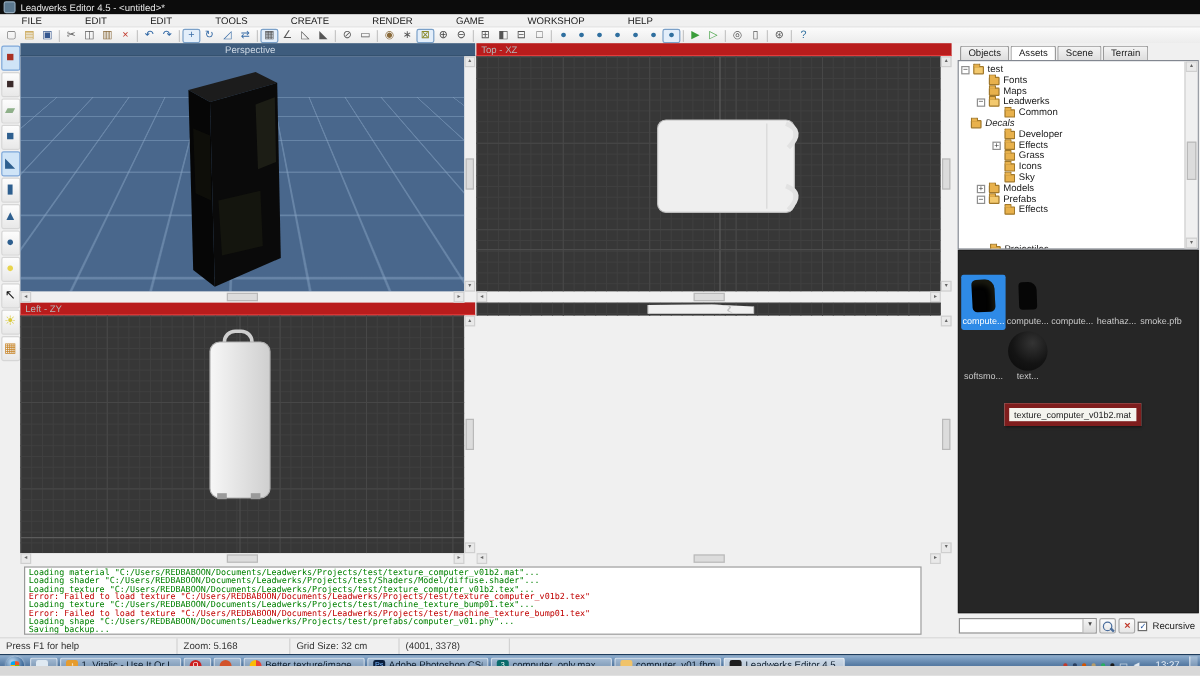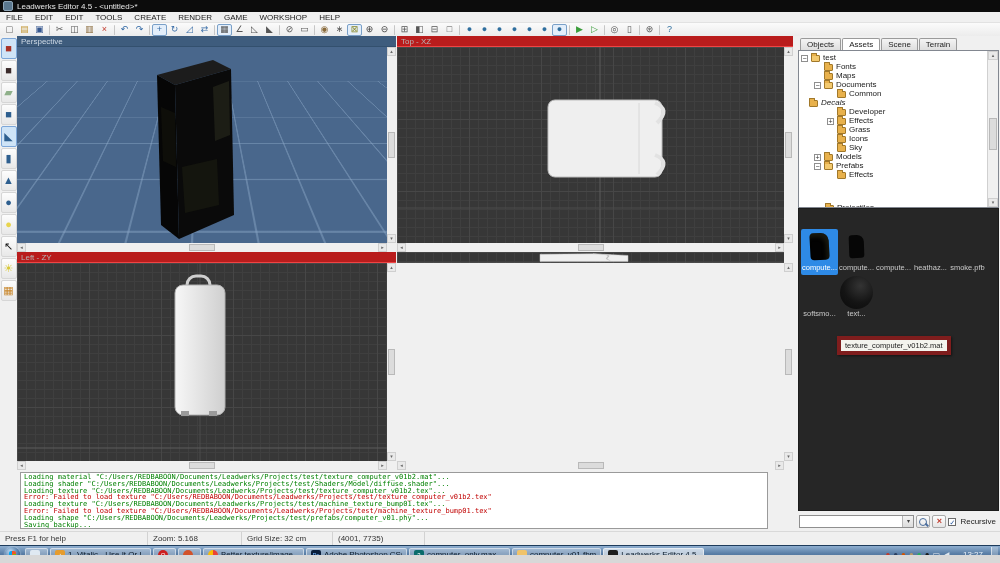--- a/index.html
+++ b/index.html
@@ -5,37 +5,37 @@
   html,body{margin:0;padding:0;background:#d8d8d8;}
   #screen{position:relative;width:1000px;height:555px;overflow:hidden;background:#f0f0f0;
           font-family:"Liberation Sans",sans-serif;-webkit-font-smoothing:antialiased;}
   
   .titlebar{position:absolute;left:0;top:0;width:1000px;height:12px;background:#0c0c0c;
             display:flex;align-items:center;gap:4px;padding-left:3px;box-sizing:border-box;}
   .app-ico{width:8px;height:8px;background:#5b788f;border:1px solid #8fa6b8;border-radius:2px;flex:none;}
   .title-text{color:#e6e6e6;font-size:8px;white-space:nowrap;}
   .menubar{position:absolute;left:0;top:12px;width:1000px;height:11px;background:#f0f0f0;
            display:flex;align-items:center;border-bottom:1px solid #e2e2e2;box-sizing:border-box;}
-  .menu-item{font-size:8px;color:#1a1a1a;padding:0 6px;cursor:default;}
+  .menu-item{font-size:8px;color:#1a1a1a;padding:0 18px;cursor:default;}
   .toolbar{position:absolute;left:0;top:23px;width:1000px;height:13px;
            background:linear-gradient(#fbfbfb,#ececec);display:flex;align-items:center;padding-left:2px;box-sizing:border-box;}
   .tool{width:15px;height:12px;display:flex;align-items:center;justify-content:center;flex:none;border:1px solid transparent;border-radius:2px;box-sizing:border-box;}
   .tool .glyph{font-size:9px;line-height:9px;color:#555;}
   .tool.boxed{border-color:#7aa0c8;background:#e3eefa;}
   .t-sep{width:1px;height:10px;background:#c6c6c6;margin:0 2px;border:none;}
   
   .sidestrip{position:absolute;left:0;top:37px;width:17px;height:493px;background:#f0f0f0;
              display:flex;flex-direction:column;align-items:center;gap:1px;padding-top:1px;box-sizing:border-box;}
   .side-tool{width:16px;height:21px;display:flex;align-items:center;justify-content:center;flex:none;
              border:1px solid #d6d6d6;border-radius:2px;background:linear-gradient(#fdfdfd,#e8e8e8);box-sizing:border-box;}
   .side-tool .glyph{font-size:11px;line-height:11px;}
   .side-tool.selected{border-color:#7da7d9;background:#cfe4f7;}
   
   .viewport{position:absolute;display:grid;grid-template-rows:11px 1fr 9px;grid-template-columns:1fr 9px;background:#f0f0f0;}
-  #vp-persp{left:17px;top:36px;width:379px;height:216px;}
+  #vp-persp{left:17px;top:36px;width:379px;height:216px;text-align:center;}
   #vp-top{left:397px;top:36px;width:396px;height:216px;}
   #vp-left{left:17px;top:252px;width:379px;height:218px;}
   #vp-back{left:397px;top:252px;width:396px;height:218px;}
   .vp-header{grid-column:1/3;background:#b91c1c;color:#b5b5b5;font-size:8px;line-height:11px;padding-left:4px;
              border-bottom:1px solid #ef4444;box-sizing:border-box;white-space:nowrap;overflow:hidden;}
   .vp-header.blue{background:#3e5c7d;color:#cdd8e4;border-bottom:1px solid #33506e;}
   .vp-canvas{position:relative;overflow:hidden;background:#373737;
     background-image:linear-gradient(#474747 1px,transparent 1px),linear-gradient(90deg,#474747 1px,transparent 1px),
                      linear-gradient(#3f3f3f 1px,transparent 1px),linear-gradient(90deg,#3f3f3f 1px,transparent 1px);
     background-size:72px 72px,72px 72px,9px 9px,9px 9px;}
@@ -473,21 +473,21 @@
       <div class="cline t-info">Loading texture "C:/Users/REDBABOON/Documents/Leadwerks/Projects/test/machine_texture_bump01.tex"...</div>
       <div class="cline t-error">Error: Failed to load texture "C:/Users/REDBABOON/Documents/Leadwerks/Projects/test/machine_texture_bump01.tex"</div>
       <div class="cline t-info">Loading shape "C:/Users/REDBABOON/Documents/Leadwerks/Projects/test/prefabs/computer_v01.phy"...</div>
       <div class="cline t-info">Saving backup...</div>
     </div>
 
   <div class="statusbar">
     <span class="status-seg s1">Press F1 for help</span>
     <span class="status-seg s2">Zoom: 5.168</span>
     <span class="status-seg s3">Grid Size: 32 cm</span>
-    <span class="status-seg s4">(4001, 7735)</span>
+    <span class="status-seg s4">(4001, 3378)</span>
     <span class="status-seg s5"></span>
   </div>
 
   <div class="rpanel">
     <div class="tabs">
         <span class="tab">Objects</span>
         <span class="tab active">Assets</span>
         <span class="tab">Scene</span>
         <span class="tab">Terrain</span>
       </div>
@@ -504,21 +504,21 @@
     <span class="tree-label">Fonts</span>
   </div>
           <div class="tree-row" style="padding-left: 15px;">
     <span class="expander none"></span>
     <span class="folder"></span>
     <span class="tree-label">Maps</span>
   </div>
           <div class="tree-row" style="padding-left: 15px;">
     <span class="expander minus"></span>
     <span class="folder open"></span>
-    <span class="tree-label">Documents</span>
+    <span class="tree-label">Leadwerks</span>
   </div>
           <div class="tree-row" style="padding-left: 28px;">
     <span class="expander none"></span>
     <span class="folder"></span>
     <span class="tree-label">Common</span>
   </div>
           <div class="tree-row" style=" font-style: italic;">
     <span class="expander none"></span>
     <span class="folder"></span>
     <span class="tree-label">Decals</span>

